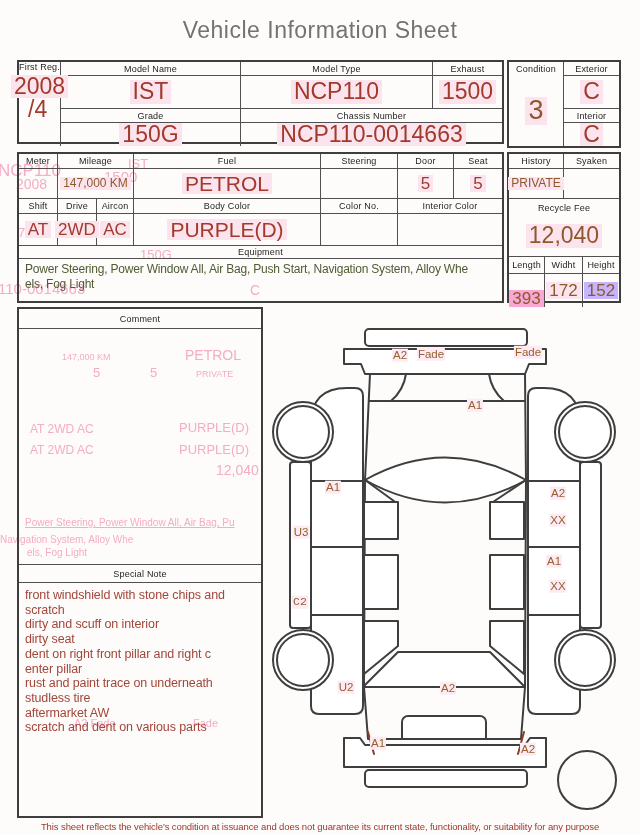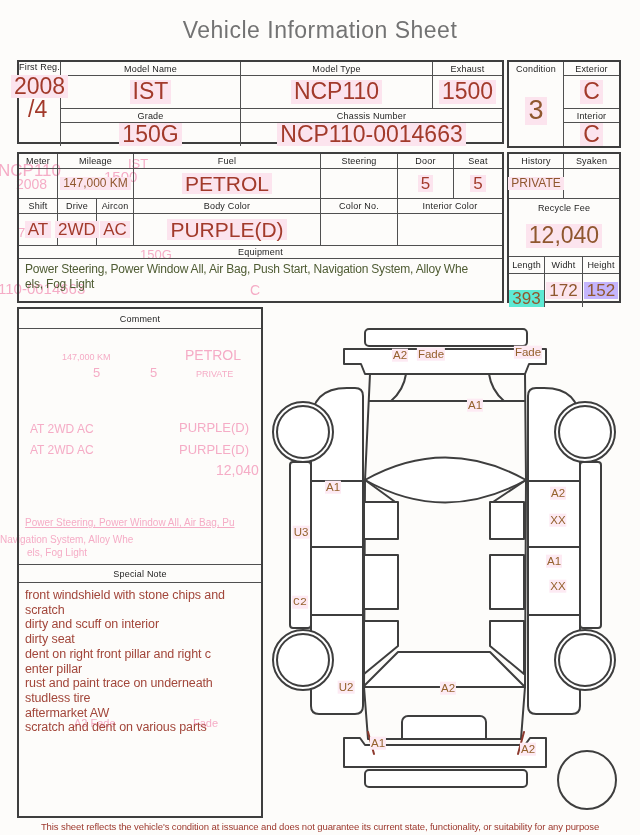--- a/index.html
+++ b/index.html
@@ -179,21 +179,21 @@
       </div>
     <div class="cell hd" style="grid-area:3/1/4/3;">Recycle Fee</div>
     <div class="cell bb" style="grid-area:4/1/5/3;">
       <span class="val brown" style="font-size:23px;background:#fce4ee;">12,040</span>
     </div>
     <div class="grid" style="grid-area:5/1/6/3;grid-template-columns:36px 38px 1fr;grid-template-rows:17px 1fr;">
       <div class="cell hd br bb">Length</div>
       <div class="cell hd br bb">Widht</div>
       <div class="cell hd bb">Height</div>
       <div class="cell br">
-          <span class="val brown mid" style="background:#5eead4;margin-top:16px;">393</span>
+          <span class="val brown mid" style="background:#f9a8d4;margin-top:16px;">393</span>
         </div>
       <div class="cell br">
           <span class="val brown mid" style="background:#fce4ee;">172</span>
         </div>
       <div class="cell">
           <span class="val brown mid" style="background:#c4b5fd;">152</span>
         </div>
     </div>
   </div>
 

